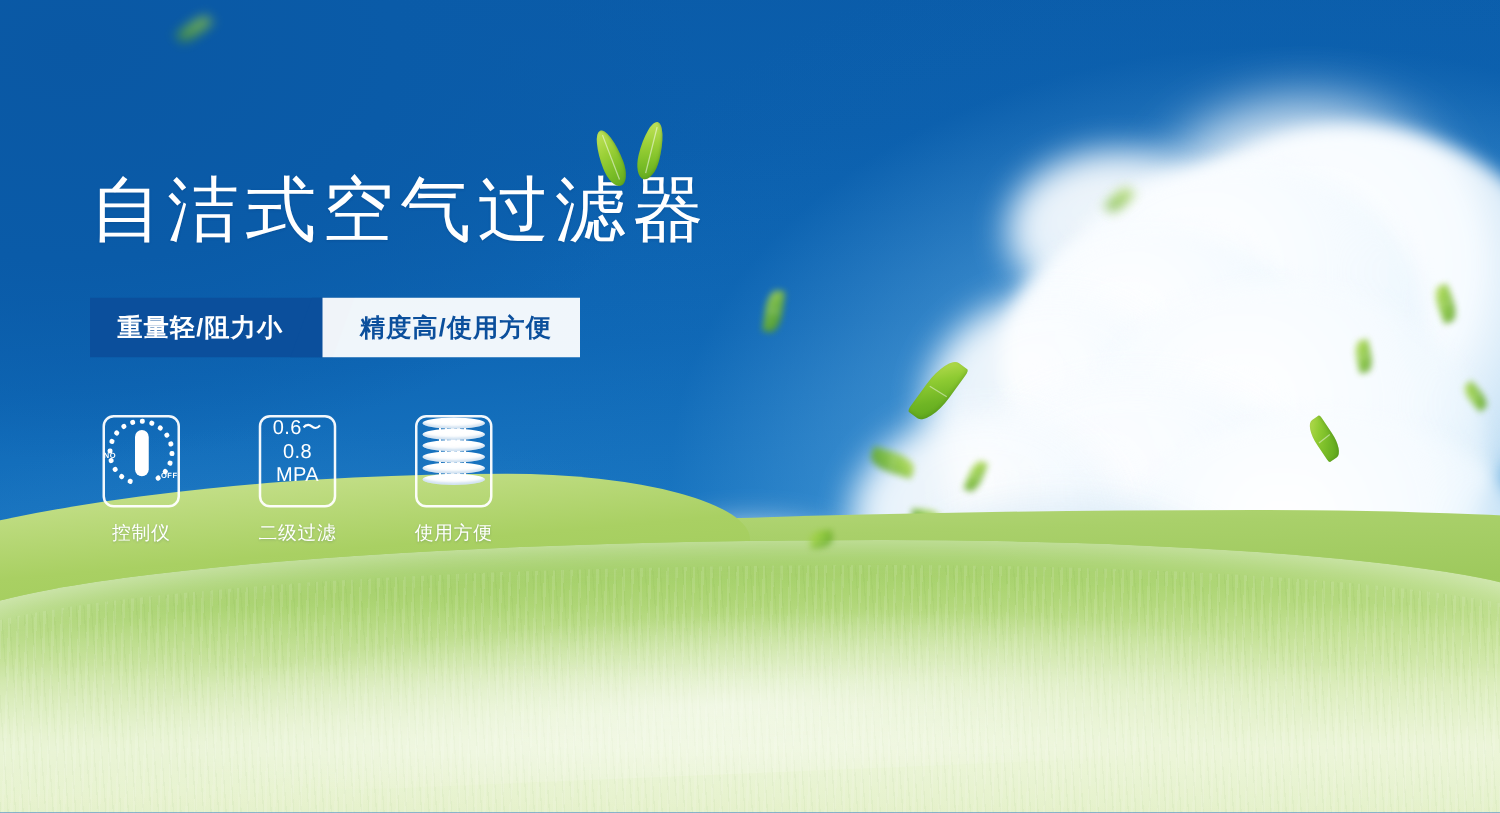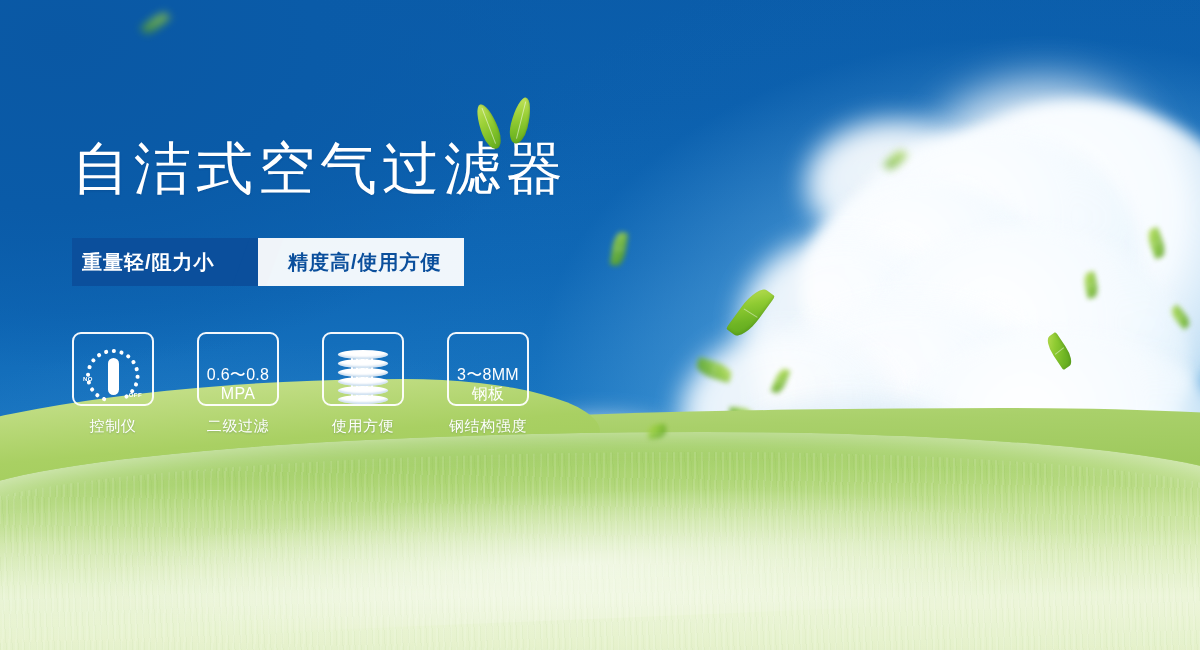--- a/index.html
+++ b/index.html
@@ -184,21 +184,21 @@
     left: 72px; top: 238px;
     width: 392px; height: 48px;
     display: flex;
     overflow: hidden;
   }
   .sub-dark {
     position: relative;
     flex: 0 0 186px;
     background: #0b4f9c;
     display: flex; align-items: center;
-    padding-left: 10px;
+    padding-left: 22px;
   }
   .sub-dark::after {
     content: "";
     position: absolute; right: -17px; top: 0;
     width: 34px; height: 100%;
     background: #0b4f9c;
     transform: skewX(-20deg);
   }
   .sub-dark-text {
     position: relative; z-index: 2;
@@ -228,25 +228,25 @@
     position: absolute;
     left: 72px; top: 332px;
     display: flex;
     gap: 43px;
   }
   .feature {
     width: 82px;
     display: flex; flex-direction: column; align-items: center;
   }
   .fbox {
-    width: 82px; height: 74px;
+    width: 62px; height: 74px;
     border: 2px solid rgba(255,255,255,0.95);
     border-radius: 9px;
     display: flex; flex-direction: column;
-    align-items: center; justify-content: flex-end;
+    align-items: center; justify-content: flex-start;
     position: relative;
   }
   .fbox-text {
     color: #ffffff;
     font-size: 16px;
     line-height: 1.18;
     text-align: center;
     letter-spacing: 0.3px;
     white-space: pre-line;
     font-weight: 400;
@@ -468,27 +468,20 @@
             <div class="stack-ring" style="top:9px;"></div>
             <div class="stack-ring" style="top:18px;"></div>
             <div class="stack-ring" style="top:27px;"></div>
             <div class="stack-ring" style="top:36px;"></div>
             <div class="stack-ring" style="top:45px;"></div>
           </div>
         </div>
         <div class="flabel">使用方便</div>
       </div>
 
-      <div class="feature">
-        <div class="fbox">
-          <div class="fbox-text">3〜8MM
-钢板</div>
-        </div>
-        <div class="flabel">钢结构强度</div>
-      </div>
 
 
     </div>
   </div>
 
   <div class="leaf blur" style="left:648px; top:425px; width:18px; height:13px; transform:rotate(-8deg); border-radius:52% 8% 52% 8%;"></div>
 
 </div>
 
 </body></html>

